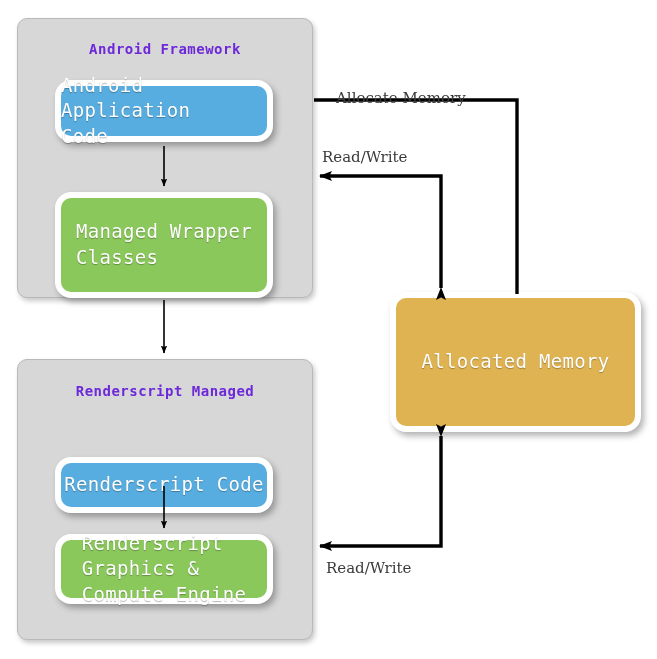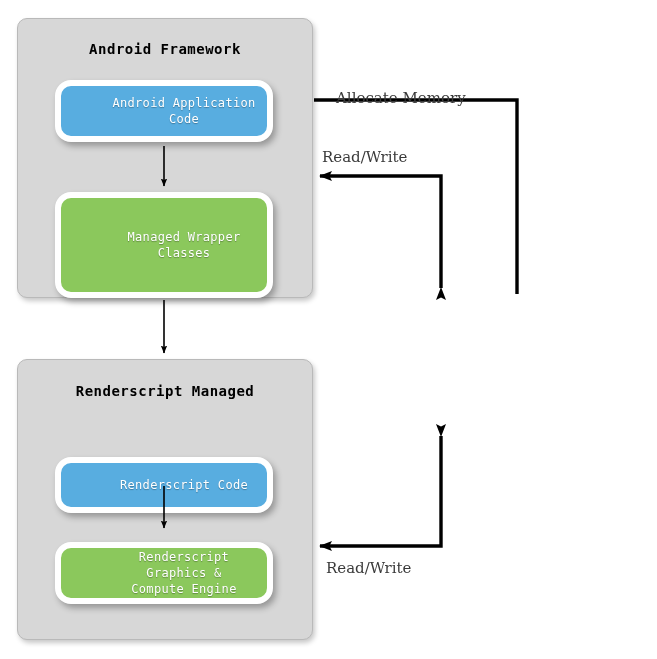--- a/index.html
+++ b/index.html
@@ -34,43 +34,41 @@
     box-shadow: 2px 3px 5px rgba(0,0,0,0.22);
   }
   .panel-title {
     position: absolute;
     left: 0;
     right: 0;
     text-align: center;
     font-family: "DejaVu Sans Mono", "Liberation Mono", monospace;
     font-weight: bold;
     font-size: 14px;
-    color: #000000;
+    color: #6d28d9;
     letter-spacing: 0.5px;
   }
 
   
   .node {
     position: absolute;
     box-sizing: border-box;
     border: 6px solid #ffffff;
     border-radius: 16px;
     display: flex;
     align-items: center;
     justify-content: center;
-    text-align: center;
     color: #ffffff;
     font-family: "DejaVu Sans Mono", "Liberation Mono", monospace;
-    font-size: 12px;
+    font-size: 19px;
     line-height: 1.35;
     letter-spacing: 0.3px;
     text-shadow: 0 1px 1px rgba(0,0,0,0.30);
     box-shadow: 3px 4px 6px rgba(0,0,0,0.30);
     white-space: pre-line;
-    padding-left: 40px;
   }
   .node.blue  { background: #58ade0; }
   .node.green { background: #8bc85c; }
   .node.gold  { background: #dfb352; }
 
   
   #wires {
     position: absolute;
     left: 0;
     top: 0;
@@ -102,24 +100,25 @@
 
   <div class="node green" style="left:55px; top:192px; width:218px; height:106px;">Managed Wrapper
 Classes</div>
 
   <div class="panel" style="left:17px; top:359px; width:296px; height:281px;">
     <div class="panel-title" style="top:23px;">Renderscript Managed</div>
   </div>
 
   <div class="node blue" style="left:55px; top:424px; width:218px; height:56px;margin-top:33px;">Renderscript Code</div>
 
-  <div class="node green" style="left:55px; top:534px; width:218px; height:62px;margin-top:8px;">Renderscript
+  <div class="node green" style="left:55px; top:534px; width:218px; height:70px;">Renderscript
 Graphics &amp;
 Compute Engine</div>
 
+  <div class="node gold" style="left:390px; top:292px; width:251px; height:140px;">Allocated Memory</div>
 
   <svg id="wires" viewBox="0 0 657 659">
     <defs>
       <marker id="arrow-thin" markerWidth="10" markerHeight="10" refX="7.5" refY="3.2" orient="auto" markerUnits="userSpaceOnUse">
         <path d="M0,0 L8,3.2 L0,6.4 L1.6,3.2 z" fill="#000000"></path>
       </marker>
       <marker id="arrow-thick" markerWidth="16" markerHeight="14" refX="12" refY="5" orient="auto" markerUnits="userSpaceOnUse">
         <path d="M0,0 L13,5 L0,10 L2.6,5 z" fill="#000000"></path>
       </marker>
     </defs>

